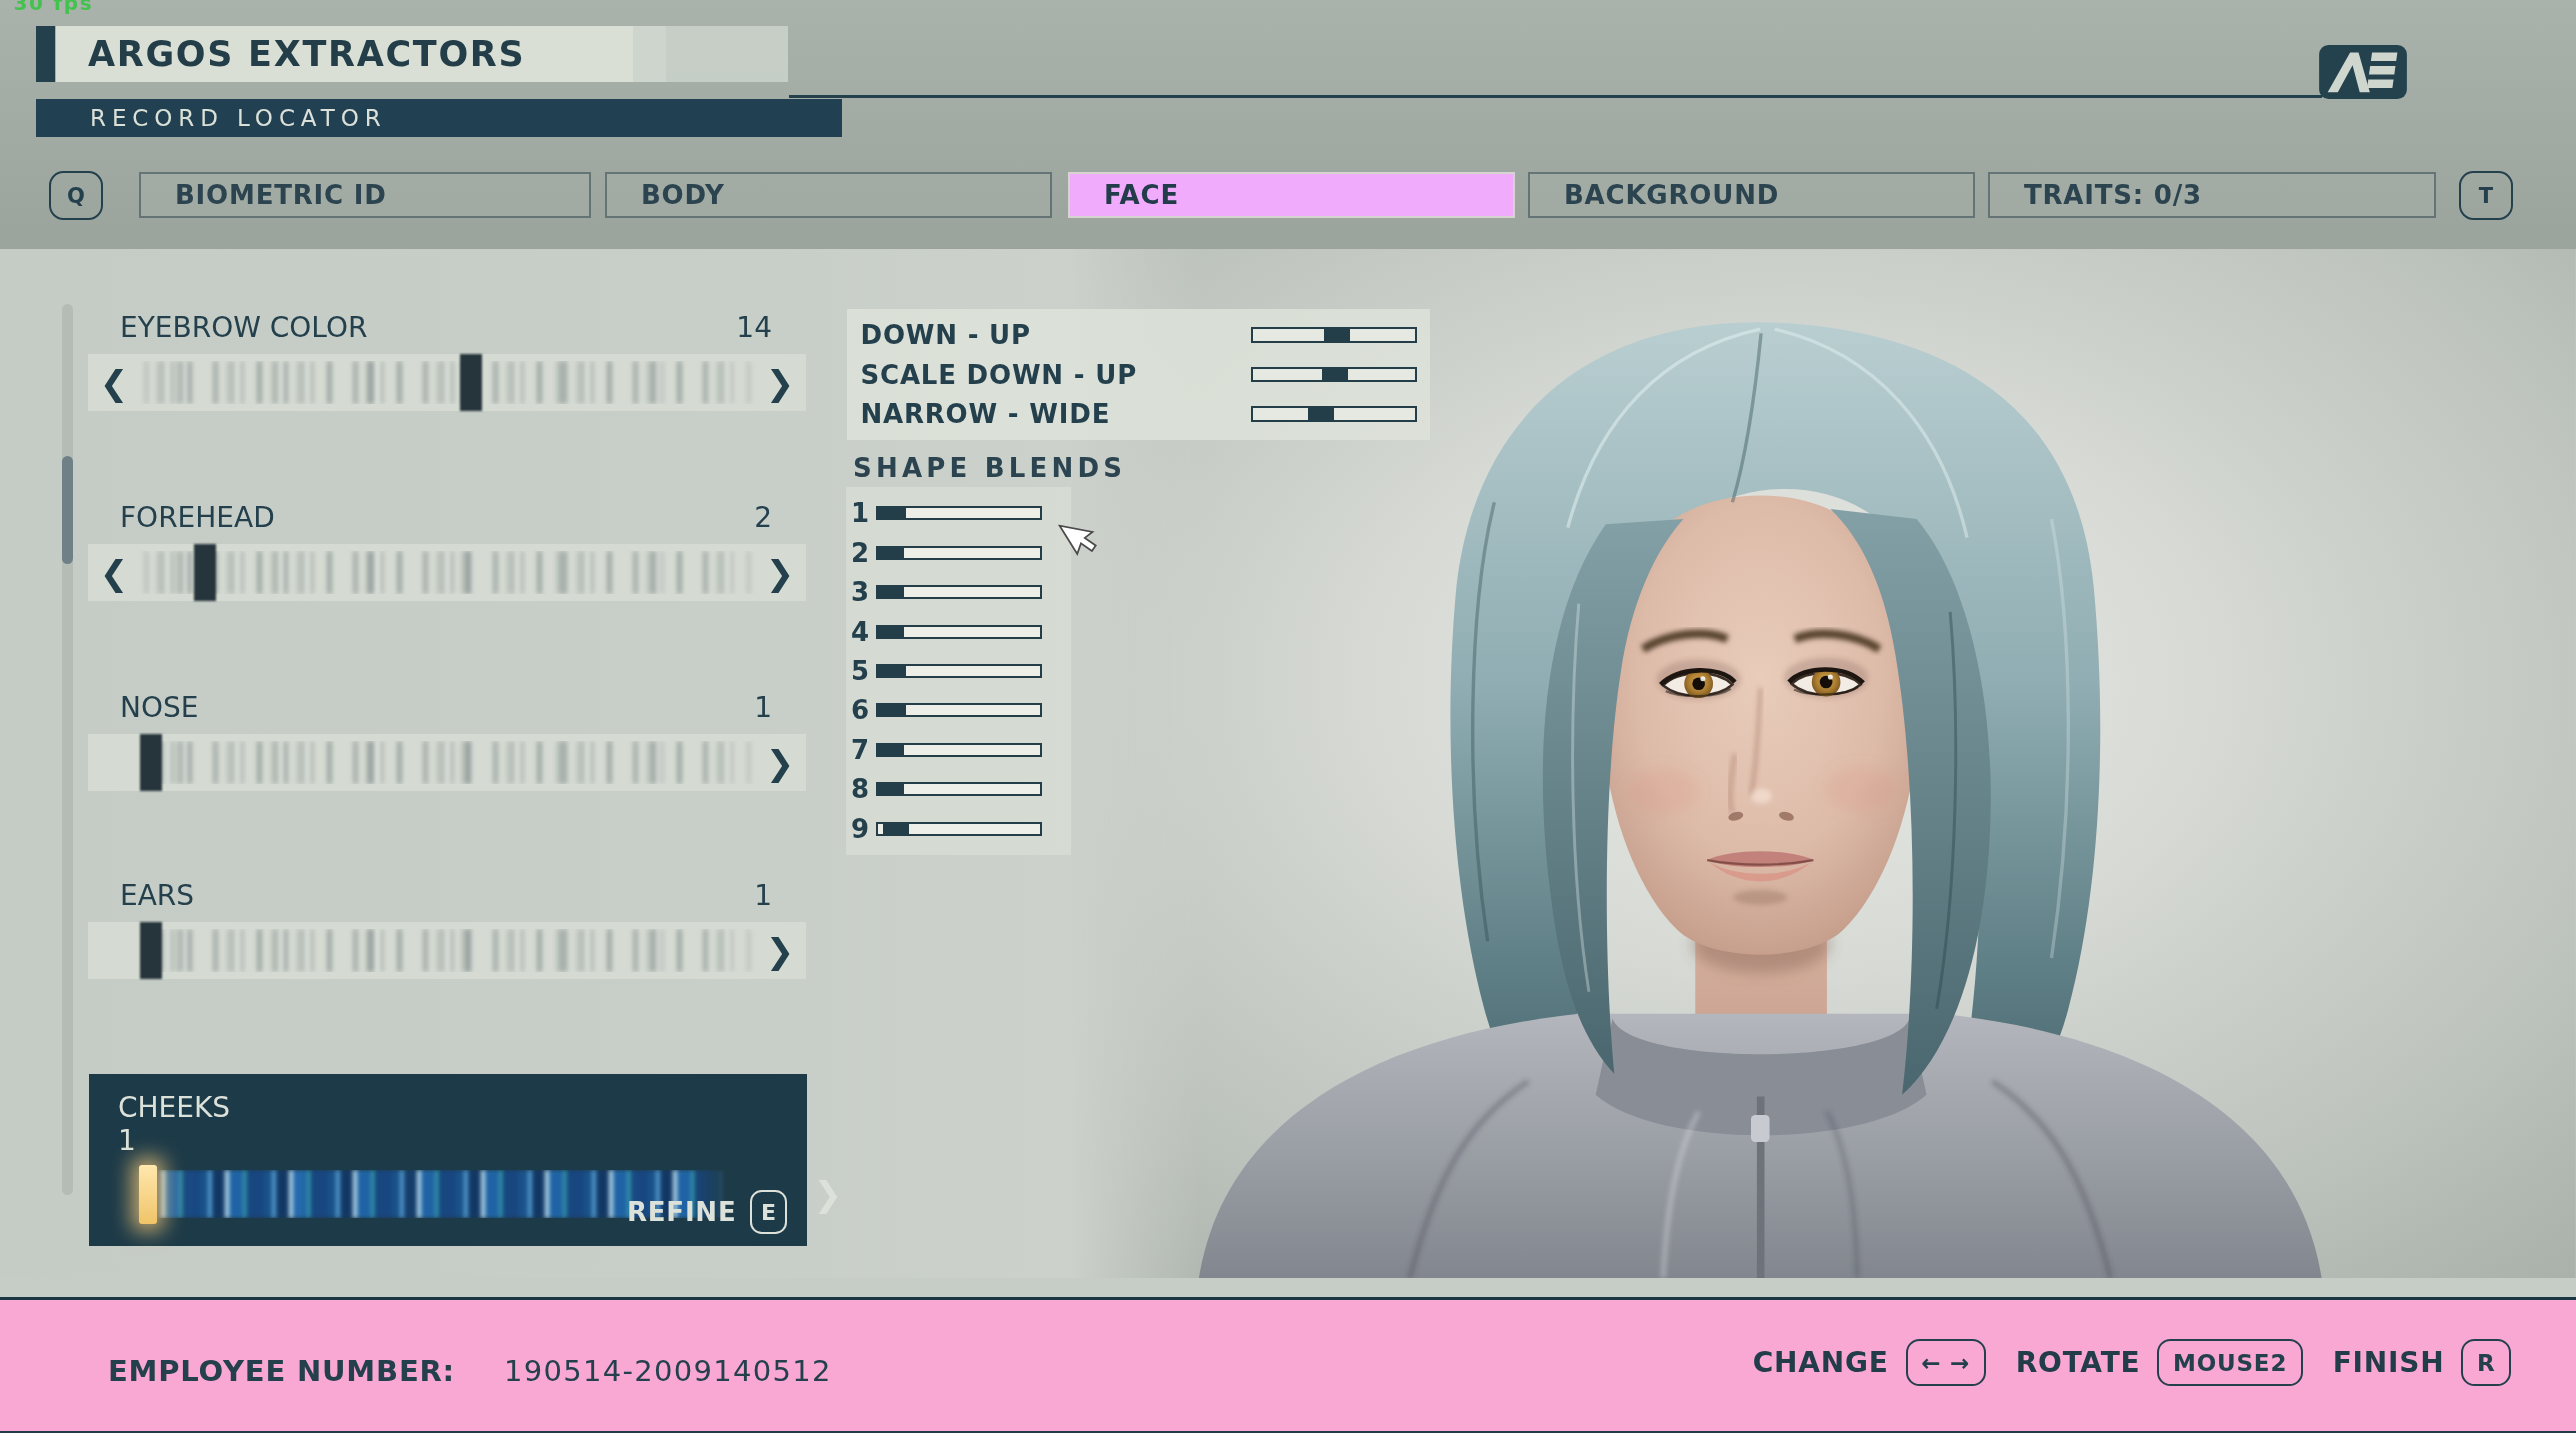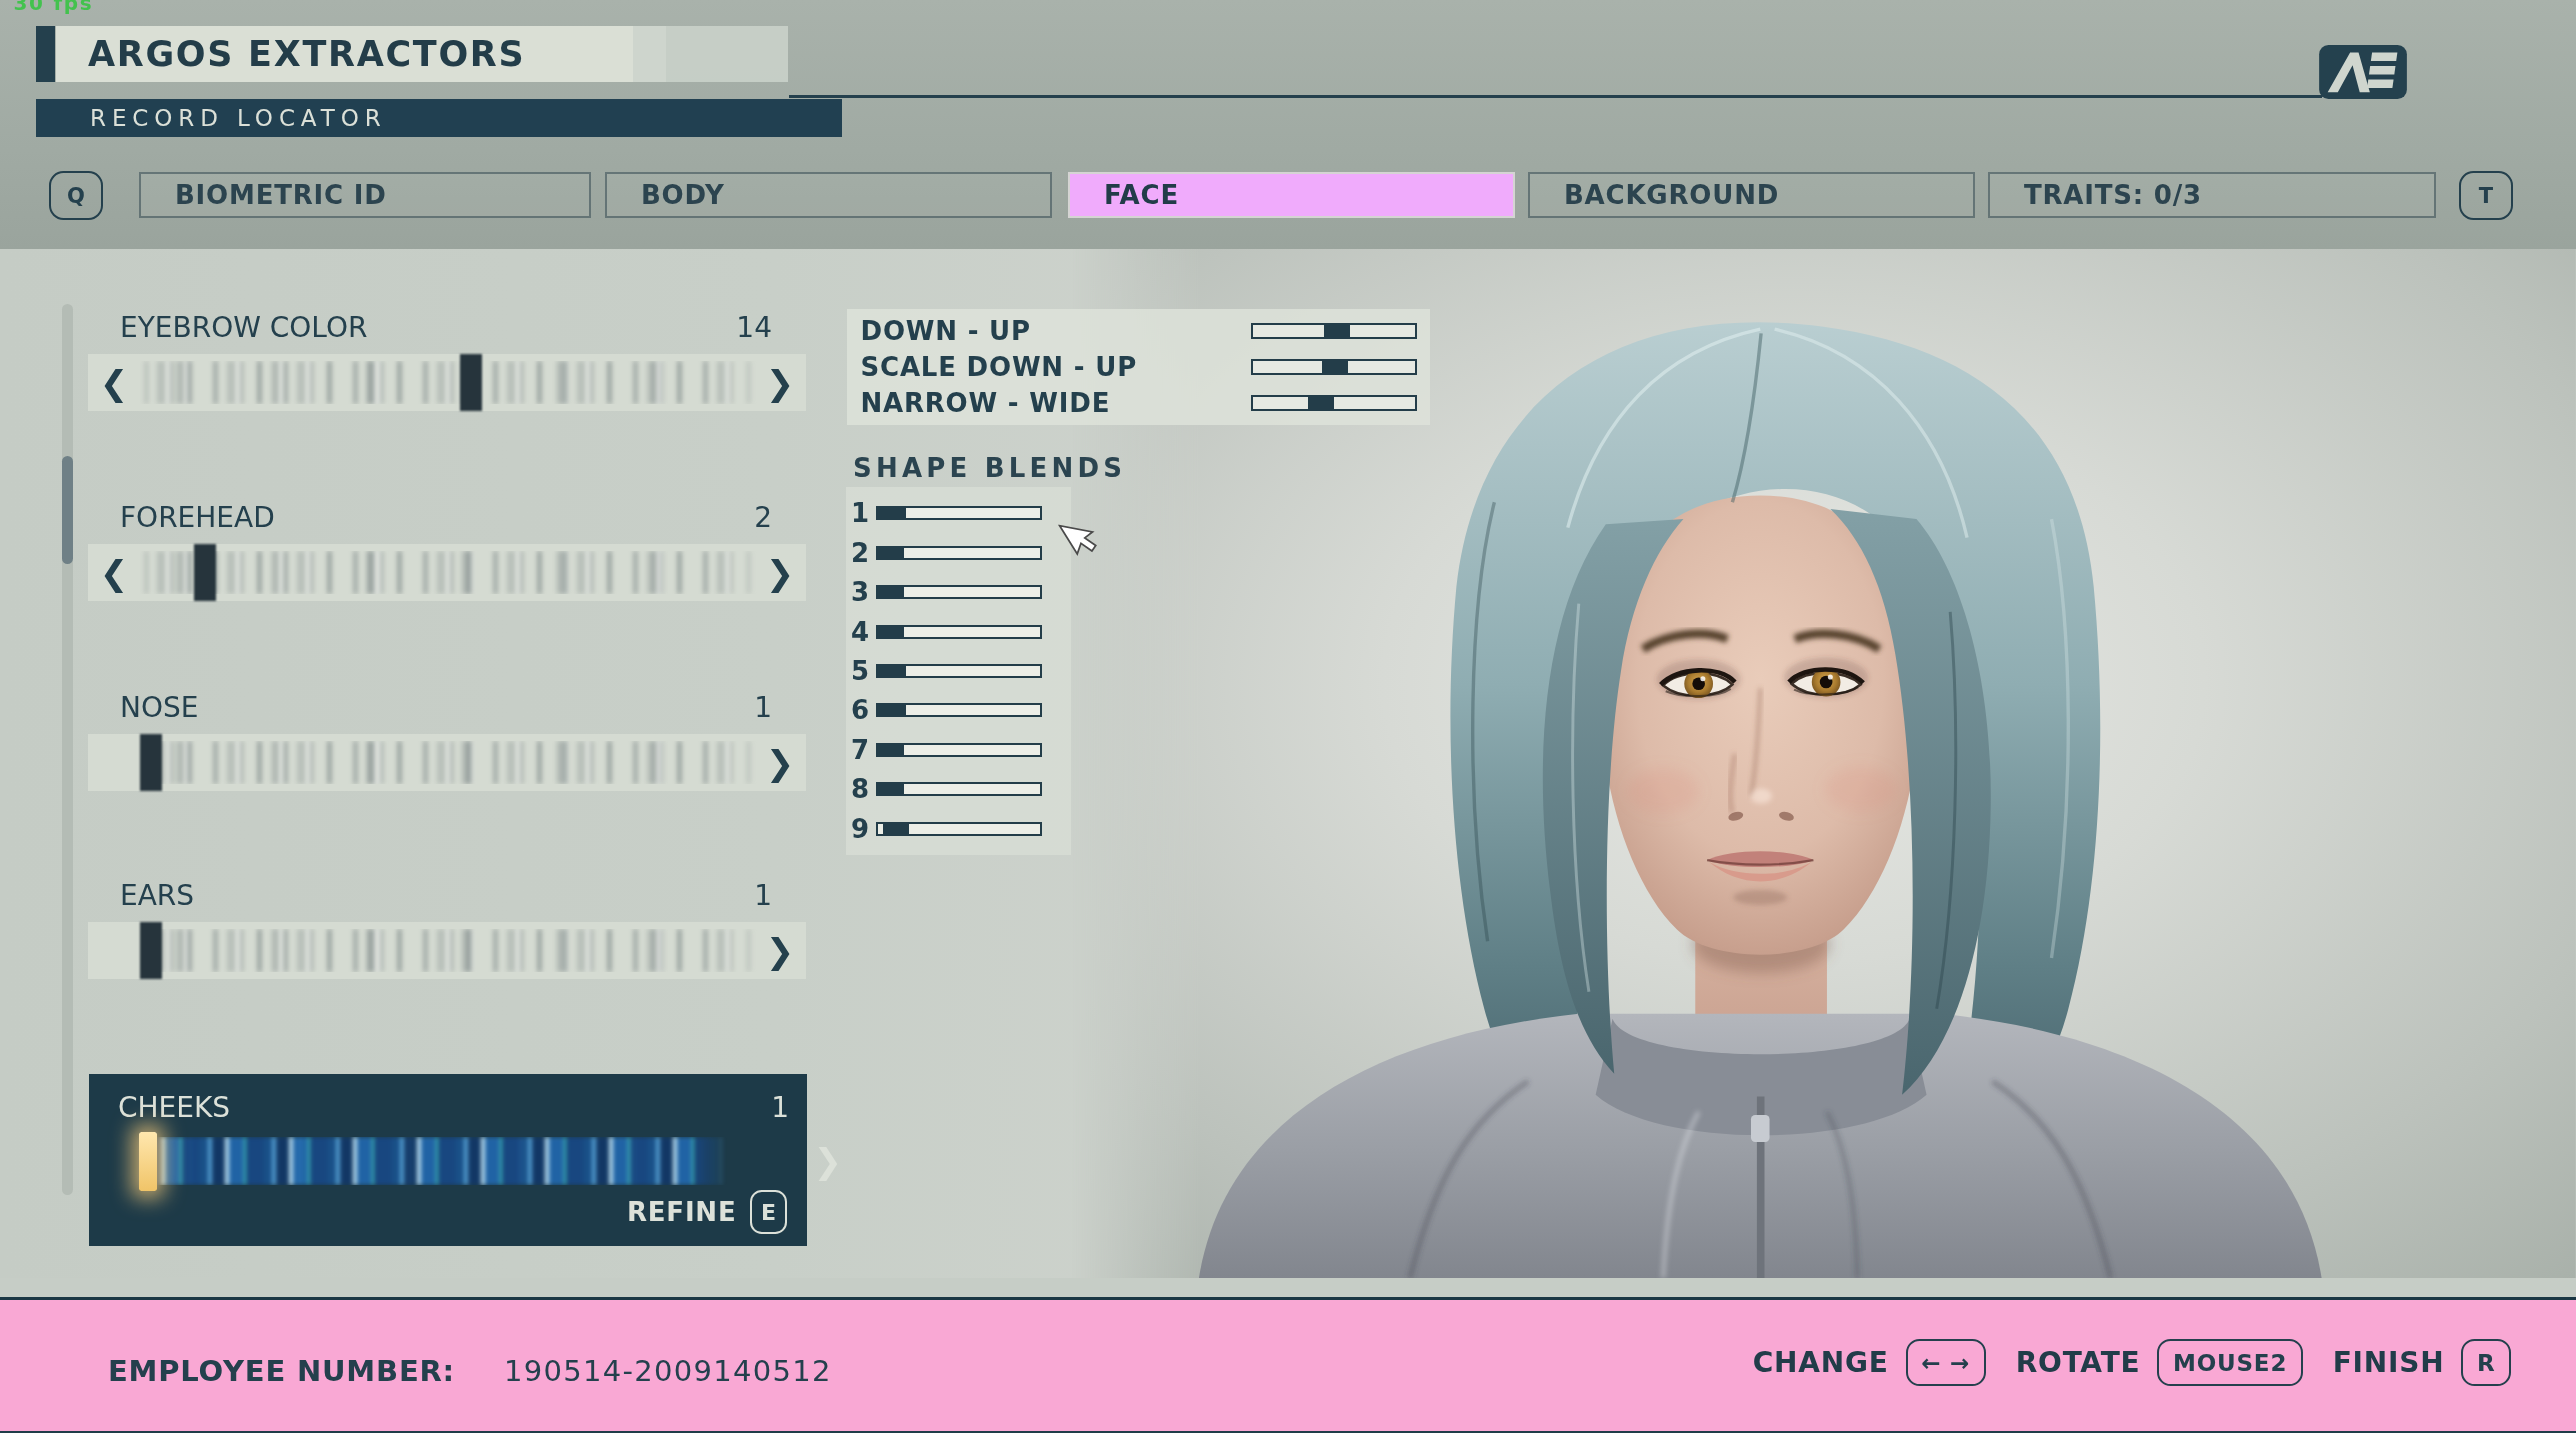--- a/index.html
+++ b/index.html
@@ -56,37 +56,37 @@
   .barcode.grey{filter:blur(2.5px);background-image:
     repeating-linear-gradient(90deg,rgba(36,52,60,0) 0 6.8px,rgba(36,52,60,.42) 6.8px 10px,rgba(36,52,60,0) 10px 20px,
       rgba(36,52,60,.16) 20px 29px,rgba(252,253,250,.6) 29px 33px,rgba(36,52,60,.3) 33px 36px,
       rgba(36,52,60,0) 36px 51px,rgba(36,52,60,.5) 51px 54px,rgba(36,52,60,0) 54px 70px),
     repeating-linear-gradient(90deg,rgba(36,52,60,0) 0 40px,rgba(36,52,60,.22) 40px 47px,
       rgba(252,253,250,.5) 47px 51px,rgba(36,52,60,0) 51px 95px);}
   .bc-cursor{position:absolute;top:-6.8px;width:22px;height:57px;background:#26343c;filter:blur(1.3px);}
 
   
   .feat-row.sel{left:89px;width:718px;height:172px;background:#1d3a48;color:#dce1d9;}
-  .feat-row.sel .feat-head{margin:0 18px 0 29px;padding-top:17px;color:#dce1d9;}
+  .feat-row.sel .feat-head{margin:0 18px 0 29px;padding-top:17px;color:#dce1d9;flex-direction:column;}
   .feat-row.sel .feat-slider{background:transparent;margin:11.8px 0 0 47px;width:591px;height:51px;}
   .feat-row.sel .bc-wrap{left:0;right:0;top:1.7px;bottom:1.7px;}
   .barcode.blue{filter:blur(2.1px);border-radius:3.4px;background-image:
     repeating-linear-gradient(90deg,rgba(26,82,140,.95) 0 8.4px,rgba(90,170,225,.9) 8.4px 11.8px,rgba(18,56,105,.9) 11.8px 25px,
       rgba(195,232,250,.95) 25px 29px,rgba(34,105,175,.9) 29px 44px,rgba(70,215,200,.85) 44px 46px,rgba(24,72,132,.95) 46px 64px),
     repeating-linear-gradient(90deg,rgba(120,200,245,0) 0 49px,rgba(140,210,245,.5) 49px 54px,rgba(40,220,190,.35) 54px 57px,rgba(120,200,245,0) 57px 111px);}
   .bc-cursor.gold{width:18.6px;height:59px;top:-5.9px;filter:none;border-radius:2.5px;
     background:linear-gradient(180deg,#ffe7ae,#f0c468);
     box-shadow:0 0 20px 7.6px rgba(244,200,120,.75);}
   .feat-row.sel .chev.r{right:-115px;color:#dce1d9;}
   .refine{position:absolute;right:20px;bottom:11.8px;display:flex;align-items:center;gap:13.5px;}
   .refine .lbl{font-size:26px;font-weight:bold;letter-spacing:0.8px;color:#dce1d9;}
   .refine .keycap{position:static;width:37px;height:44px;border-color:#dce1d9;color:#dce1d9;border-radius:11.8px;font-size:22px;}
 
   
-  #morph-panel{left:847px;top:309px;width:583px;height:116px;background:rgba(222,227,219,.82);
+  #morph-panel{left:847px;top:309px;width:583px;height:131px;background:rgba(222,227,219,.82);
     display:flex;flex-direction:column;justify-content:space-evenly;box-sizing:border-box;padding:1.7px 0;}
   .morph-row{display:flex;align-items:center;padding-left:13.5px;}
   .morph-row .lbl{flex:1;font-size:26px;font-weight:bold;color:#24404d;letter-spacing:0.8px;}
   .morph-track{position:relative;width:162px;height:11.8px;border:2.1px solid #233d49;background:#e6e9e2;margin-right:13.5px;}
   .morph-handle{position:absolute;top:0;bottom:0;width:26px;background:#233d49;}
 
   
   #shape-title{left:853px;top:453px;font-size:26px;font-weight:bold;letter-spacing:4.2px;color:#2b4450;}
   #shape-panel{left:846px;top:487px;width:225px;height:368px;background:rgba(222,227,219,.55);
     display:flex;flex-direction:column;justify-content:space-evenly;box-sizing:border-box;padding:1.7px 0 1.7px 5px;}

